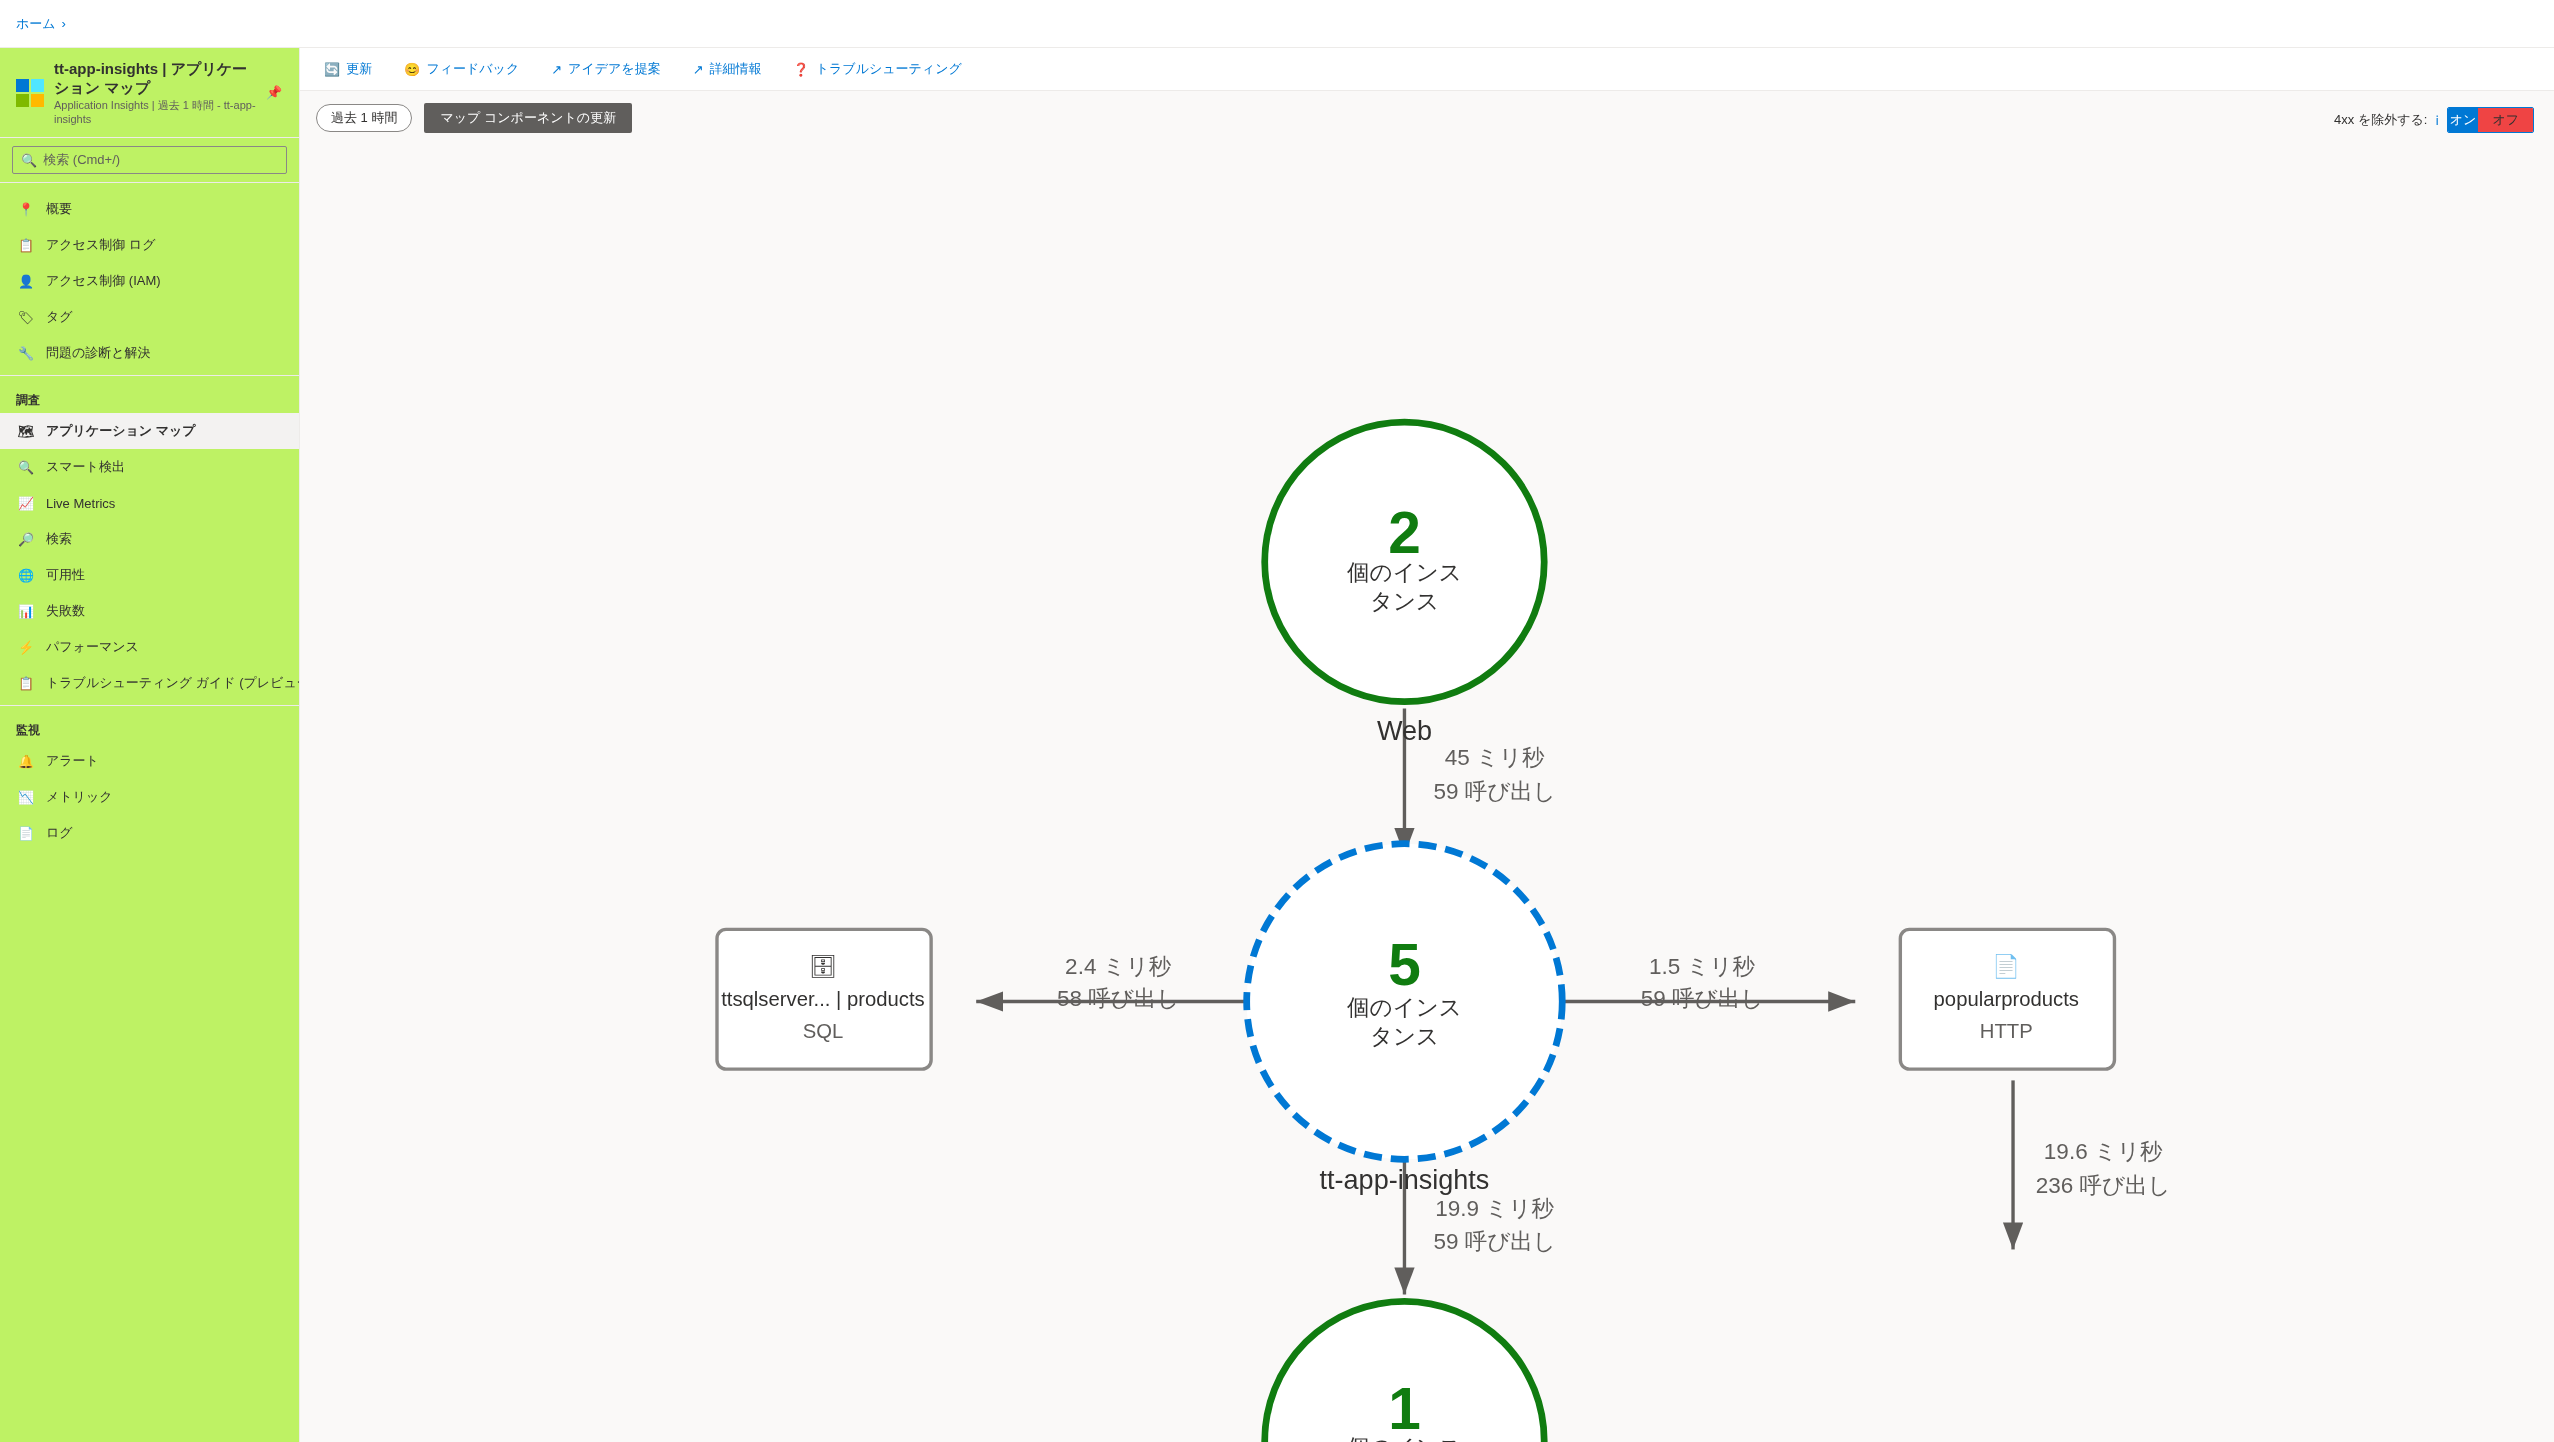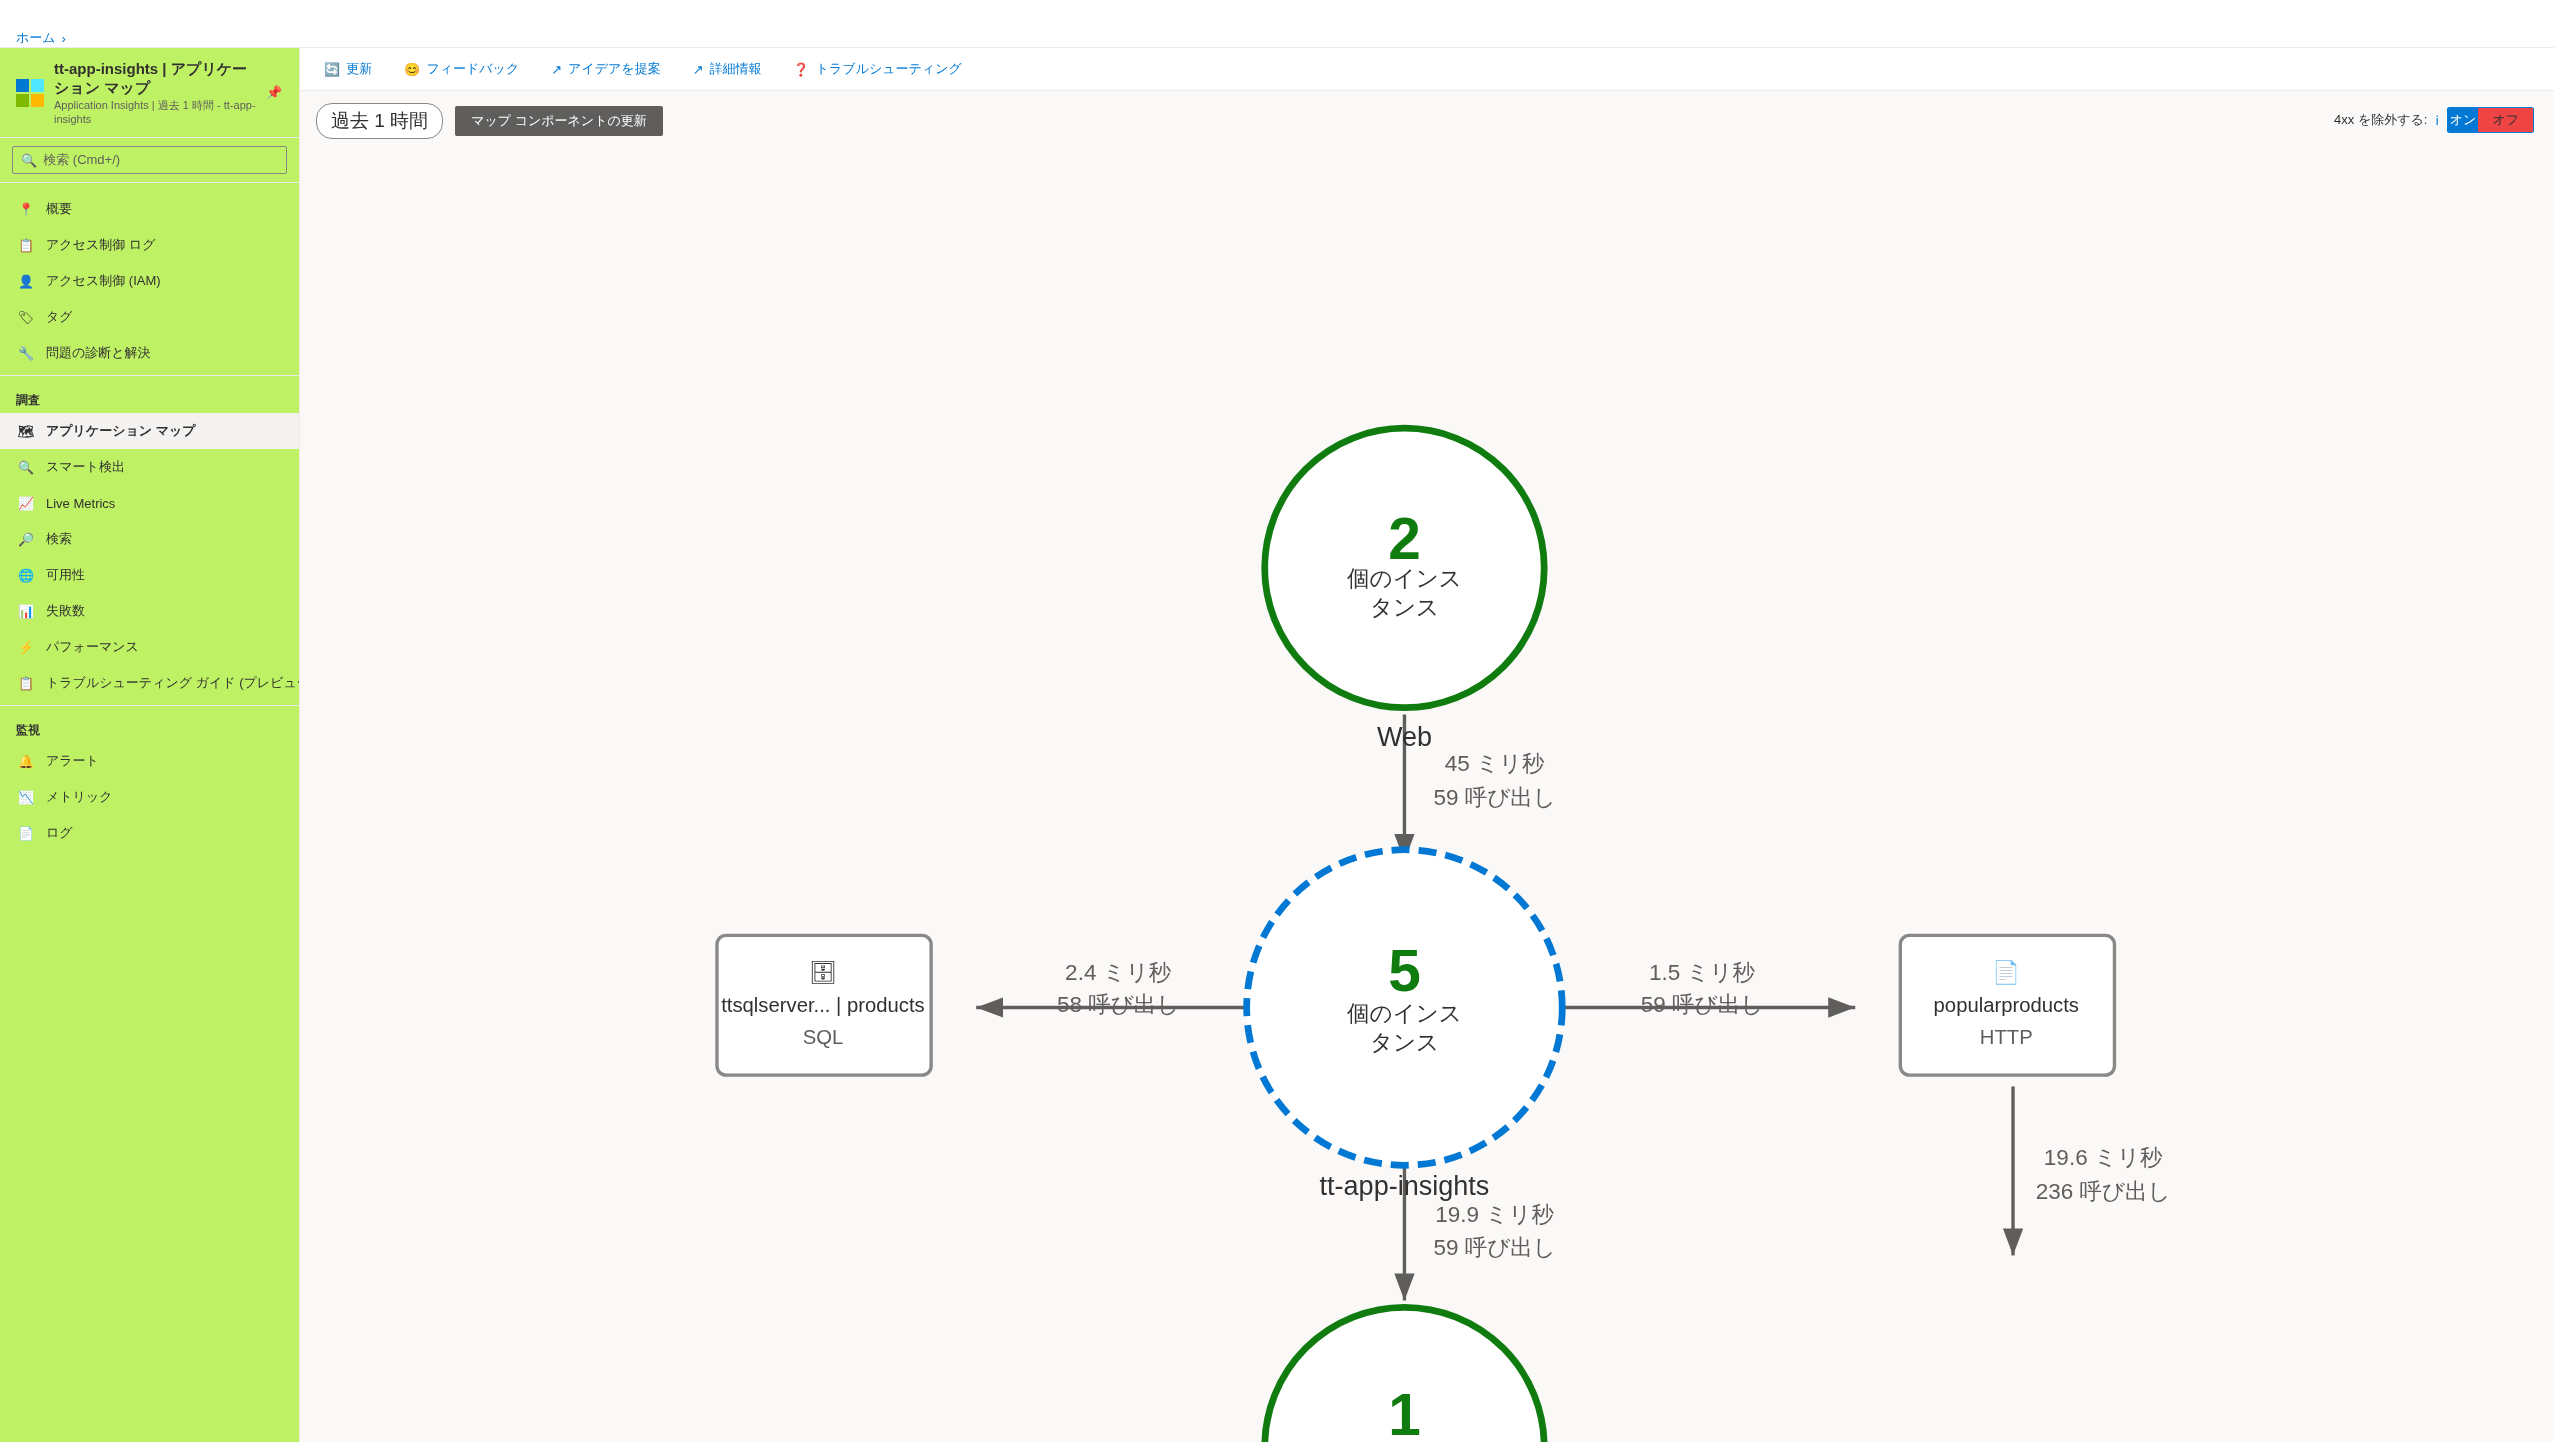--- a/index.html
+++ b/index.html
@@ -1,19 +1,19 @@
 <!DOCTYPE html>
 <html><head>
   <meta charset="utf-8">
   <style>
     * { margin: 0; padding: 0; box-sizing: border-box; }
     body { font-family: 'Segoe UI', sans-serif; font-size: 13px; background: #f3f2f1; color: #323130; display: flex; flex-direction: column; height: 100vh; overflow: hidden; }
 
     
-    .top-bar { background: #fff; display: flex; align-items: flex-end; padding: 0 16px; border-bottom: 1px solid #edebe9; min-height: 48px; }
+    .top-bar { background: #fff; display: flex; align-items: center; padding: 12px 16px; border-bottom: 1px solid #edebe9; min-height: 48px; }
     .breadcrumb { display: flex; align-items: center; gap: 6px; color: #0078d4; font-size: 13px; cursor: pointer; }
 
     
     .main-layout { display: flex; flex: 1; overflow: hidden; }
 
     
     .sidebar { width: 300px; background: #bef264; border-right: 1px solid #edebe9; display: flex; flex-direction: column; overflow-y: auto; overflow-x: hidden; }
     .sidebar-header { display: flex; align-items: center; padding: 12px 16px; gap: 10px; border-bottom: 1px solid #edebe9; }
     .app-icon { width: 32px; height: 32px; display: flex; align-items: center; justify-content: center; }
     .app-icon svg { width: 28px; height: 28px; }
@@ -33,21 +33,21 @@
     
     .content { flex: 1; display: flex; flex-direction: column; overflow: hidden; background: #fff; }
 
     
     .toolbar { display: flex; align-items: center; padding: 8px 16px; gap: 16px; border-bottom: 1px solid #edebe9; background: #fff; }
     .toolbar-btn { display: flex; align-items: center; gap: 6px; color: #0078d4; cursor: pointer; font-size: 13px; padding: 4px 8px; border: none; background: none; }
 
     
     .map-area { flex: 1; position: relative; overflow: hidden; background: #faf9f8; }
     .map-controls { display: flex; align-items: center; padding: 12px 16px; gap: 12px; }
-    .time-pill { background: #fff; border: 1px solid #8a8886; border-radius: 16px; padding: 4px 14px; font-size: 19px; cursor: pointer; }
+    .time-pill { background: #fff; border: 1px solid #8a8886; border-radius: 16px; padding: 4px 14px; font-size: 13px; cursor: pointer; }
     .update-btn { background: #605e5c; color: #fff; border: none; padding: 6px 16px; font-size: 13px; cursor: pointer; border-radius: 2px; }
 
     .exclude-4xx { display: flex; align-items: center; gap: 8px; font-size: 13px; position: absolute; right: 20px; top: 16px; }
     .toggle-group { display: flex; border: 1px solid #0078d4; border-radius: 2px; overflow: hidden; }
     .toggle-on { background: #0078d4; color: #fff; padding: 3px 2px; cursor: pointer; font-size: 13px; }
     .toggle-off { background: #ef4444; color: #323130; padding: 3px 14px; cursor: pointer; font-size: 13px; }
 
     
     .map-svg-container { flex: 1; position: relative; }
     .node-green { fill: #fff; stroke: #107c10; stroke-width: 3; }

